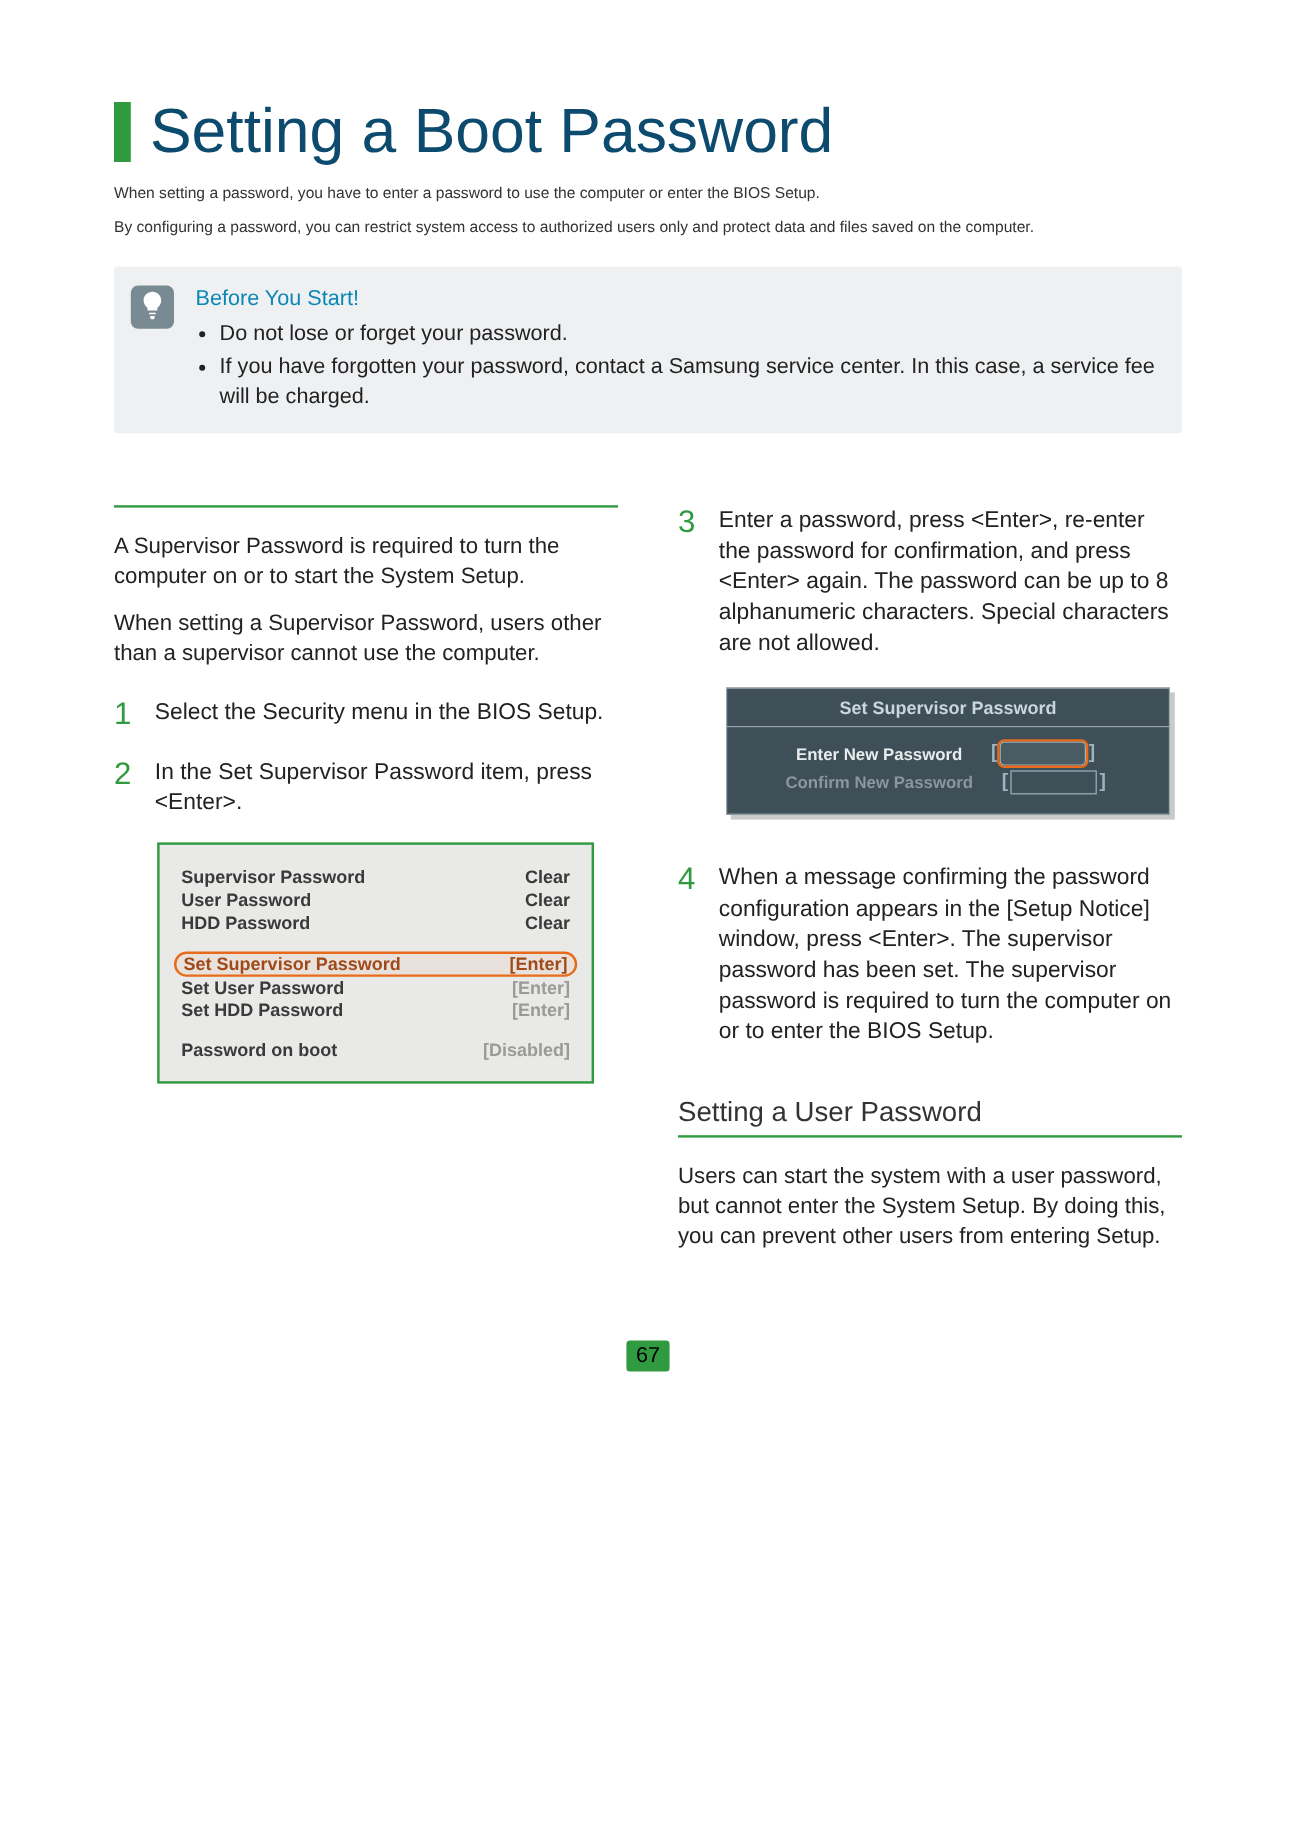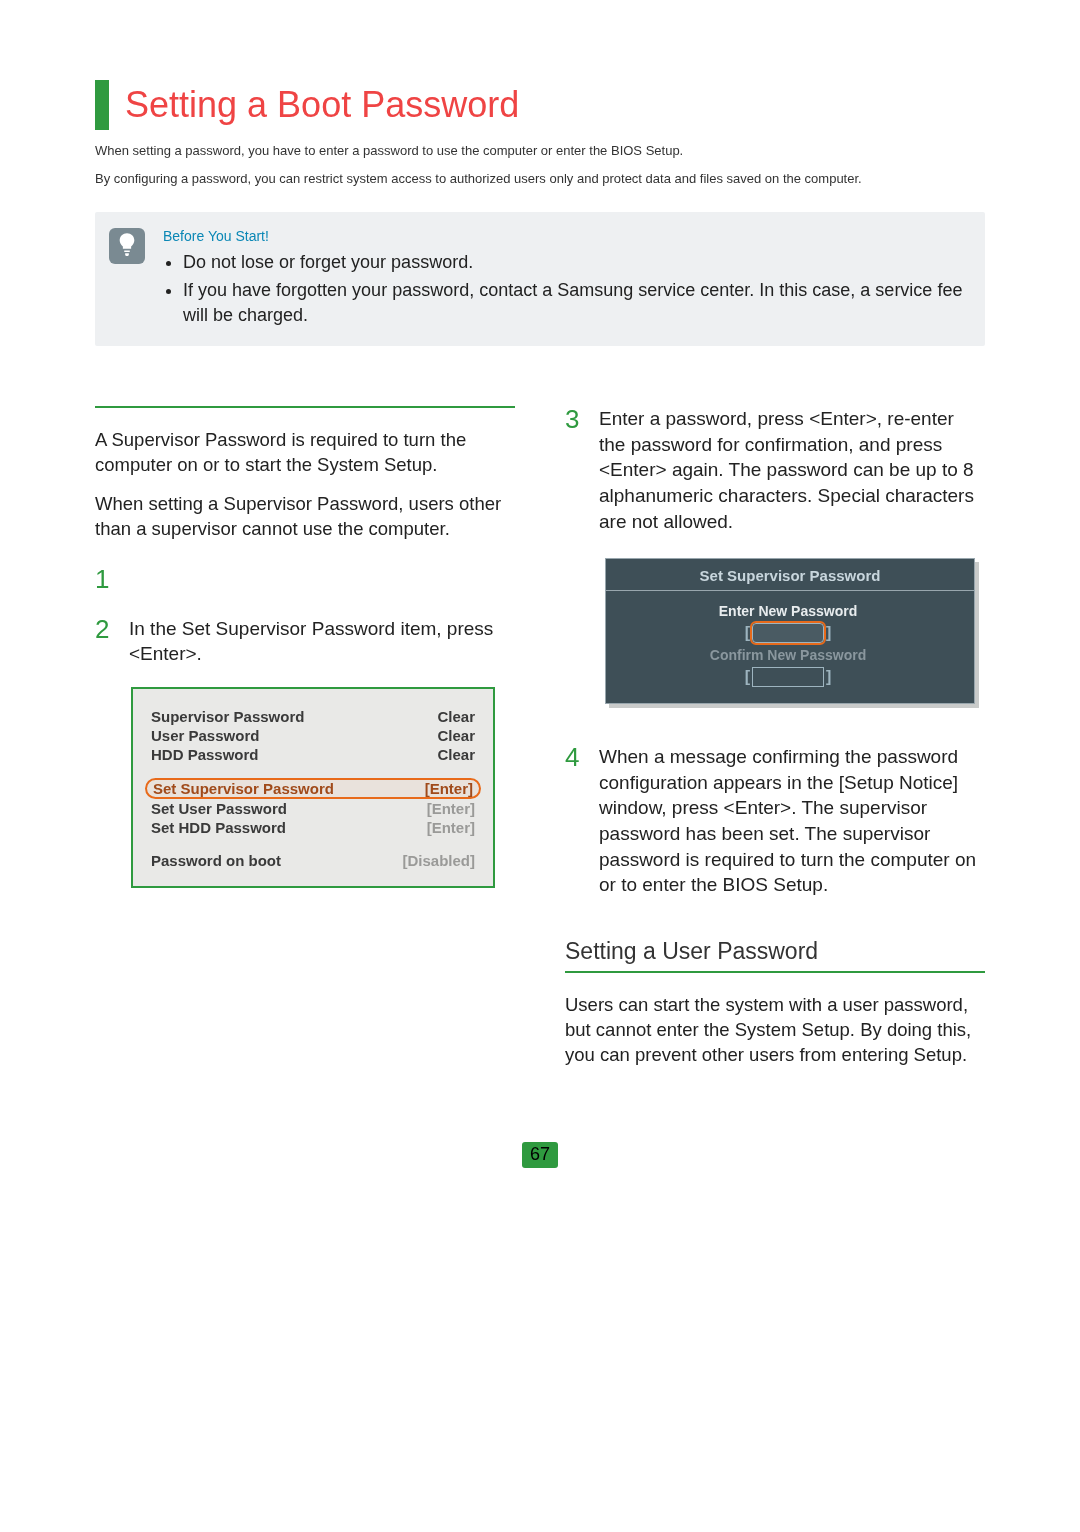--- a/index.html
+++ b/index.html
@@ -18,23 +18,23 @@
     align-items: center;
     margin-bottom: 12px;
   }
   .title-bar {
     width: 14px;
     height: 50px;
     background: #2f9a3f;
     margin-right: 16px;
   }
   .title {
-    font-size: 36px;
+    font-size: 52px;
     font-weight: 400;
-    color: #ef4444;
+    color: #0c4a6e;
   }
   .intro p {
     font-size: 13px;
     line-height: 1.4;
     margin: 6px 0 10px 0;
     color: #333;
   }
   .note-box {
     display: flex;
     background: #eef0f2;
@@ -50,21 +50,21 @@
     display: flex;
     align-items: center;
     justify-content: center;
     flex-shrink: 0;
     margin-right: 18px;
   }
   .note-icon svg { width: 22px; height: 28px; fill: #fff; }
   .note-content { flex: 1; }
   .note-heading {
     color: #0a87b5;
-    font-size: 14px;
+    font-size: 18px;
     margin-bottom: 6px;
   }
   .note-content ul {
     margin: 0;
     padding-left: 20px;
   }
   .note-content li {
     font-size: 18px;
     line-height: 1.4;
     margin-bottom: 2px;
@@ -164,23 +164,22 @@
   }
   .bios2-body {
     border: 1px solid #98a6ad;
     border-top: 1px solid #98a6ad;
     padding: 10px 14px 14px 10px;
   }
   .bios2-row {
     display: flex;
     align-items: center;
     justify-content: center;
-    gap: 4px;
+    gap: 24px;
     padding: 2px 0;
-    flex-direction: column;
   }
   .bios2-label {
     color: #e8ecee;
     font-size: 14px;
     font-weight: bold;
     text-align: right;
   }
   .bios2-label.dim { color: #8a979e; }
   .bios2-field {
     width: 70px;
@@ -246,20 +245,21 @@
 
   <div class="columns">
 
     <div class="col">
       <hr class="section-rule">
       <p>A Supervisor Password is required to turn the computer on or to start the System Setup.</p>
       <p>When setting a Supervisor Password, users other than a supervisor cannot use the computer.</p>
 
       <div class="step">
         <div class="step-num">1</div>
+        <div class="step-body">Select the Security menu in the BIOS Setup.</div>
       </div>
 
       <div class="step">
         <div class="step-num">2</div>
         <div class="step-body">In the Set Supervisor Password item, press &lt;Enter&gt;.</div>
       </div>
 
       <div class="bios-box">
         <div class="bios-inner">
           <div class="bios-row">

